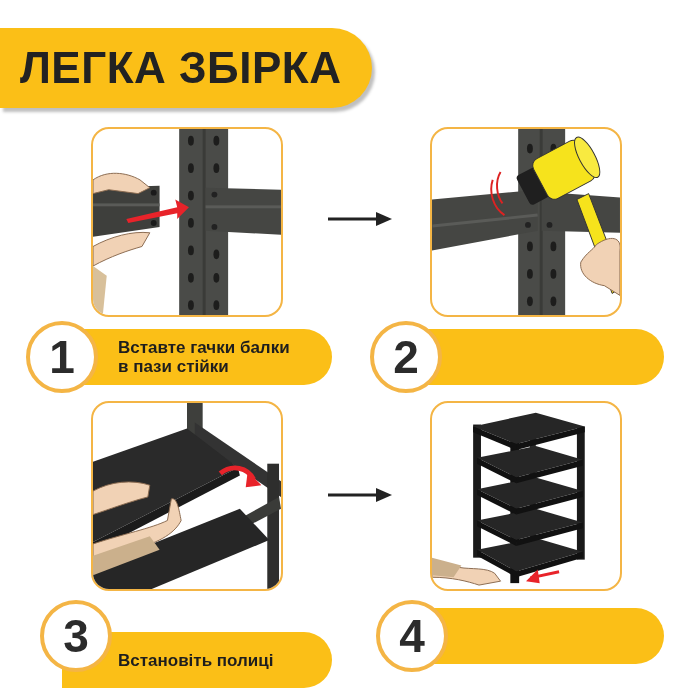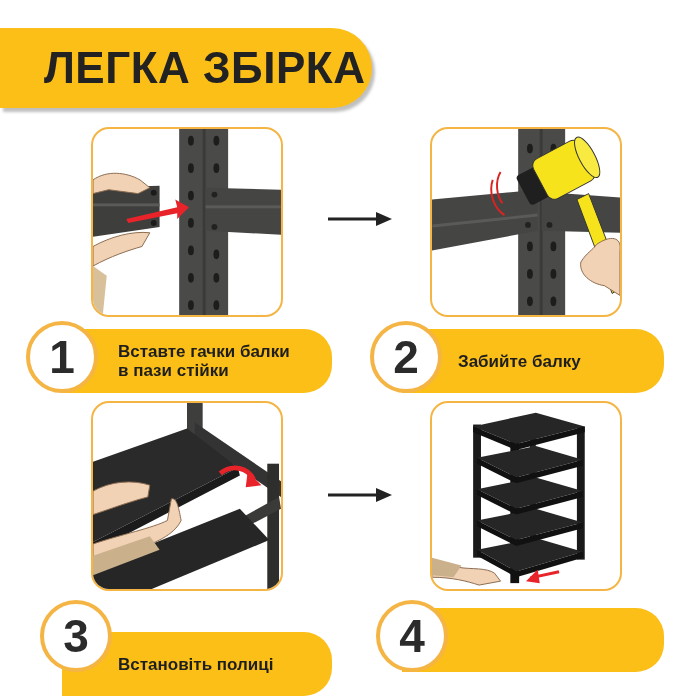--- a/index.html
+++ b/index.html
@@ -3,34 +3,34 @@
 <meta charset="utf-8">
 <style>
   * { box-sizing: border-box; margin: 0; padding: 0; }
   html, body { width: 700px; height: 700px; background: #ffffff; overflow: hidden; }
   body { position: relative; font-family: "Liberation Sans", "DejaVu Sans", sans-serif; color: #1e1e1e; }
 
   .title-banner {
     position: absolute; left: 0; top: 28px; width: 372px; height: 80px;
     background: #fbbf17; border-radius: 0 40px 40px 0;
     box-shadow: 3px 4px 3px rgba(0,0,0,0.25);
-    display: flex; align-items: center; padding-left: 44px;
+    display: flex; align-items: center; padding-left: 20px;
   }
   .title-text { font-size: 44px; font-weight: bold; color: #222; letter-spacing: 0.5px; }
 
   .frame {
     position: absolute; width: 192px; height: 190px;
     border: 2.5px solid #f4b545; border-radius: 18px; background: #fff; overflow: hidden;
   }
   .frame svg { width: 100%; height: 100%; display: block; }
 
   .flow-arrow { position: absolute; width: 64px; height: 18px; }
 
   .step-pill {
-    position: absolute; height: 64px; background: #fbbf17; border-radius: 0 28px 28px 0;
+    position: absolute; height: 56px; background: #fbbf17; border-radius: 0 28px 28px 0;
     display: flex; align-items: center; padding-left: 56px;
   }
   .step-text { font-size: 17px; font-weight: bold; line-height: 19px; color: #1e1e1e; }
   .step-circle {
     position: absolute; width: 72px; height: 72px; border-radius: 50%;
     background: #fff; border: 4px solid #f4b545;
     display: flex; align-items: center; justify-content: center;
     font-size: 46px; font-weight: bold; color: #2b2b2b;
   }
 </style>
@@ -115,21 +115,20 @@
     <div>Вставте гачки балки</div>
     <div>в пази стійки</div>
   </div>
 </div>
 <div class="step-circle" style="left:26px; top:321px;">
   <span>1</span>
 </div>
 
 <div class="step-pill" style="left:402px; top:329px; width:262px;">
   <div class="step-text">
-    <div>Забийте балку</div>
   </div>
 </div>
 <div class="step-circle" style="left:370px; top:321px;">
   <span>2</span>
 </div>
 
 <div class="frame" style="left:91px; top:401px;">
   <svg viewBox="0 0 192 190">
     <rect x="96" y="0" width="16" height="40" fill="#3e3f3c"></rect>
     <polygon points="104,20 192,80 192,96 104,36" fill="#333"></polygon>

